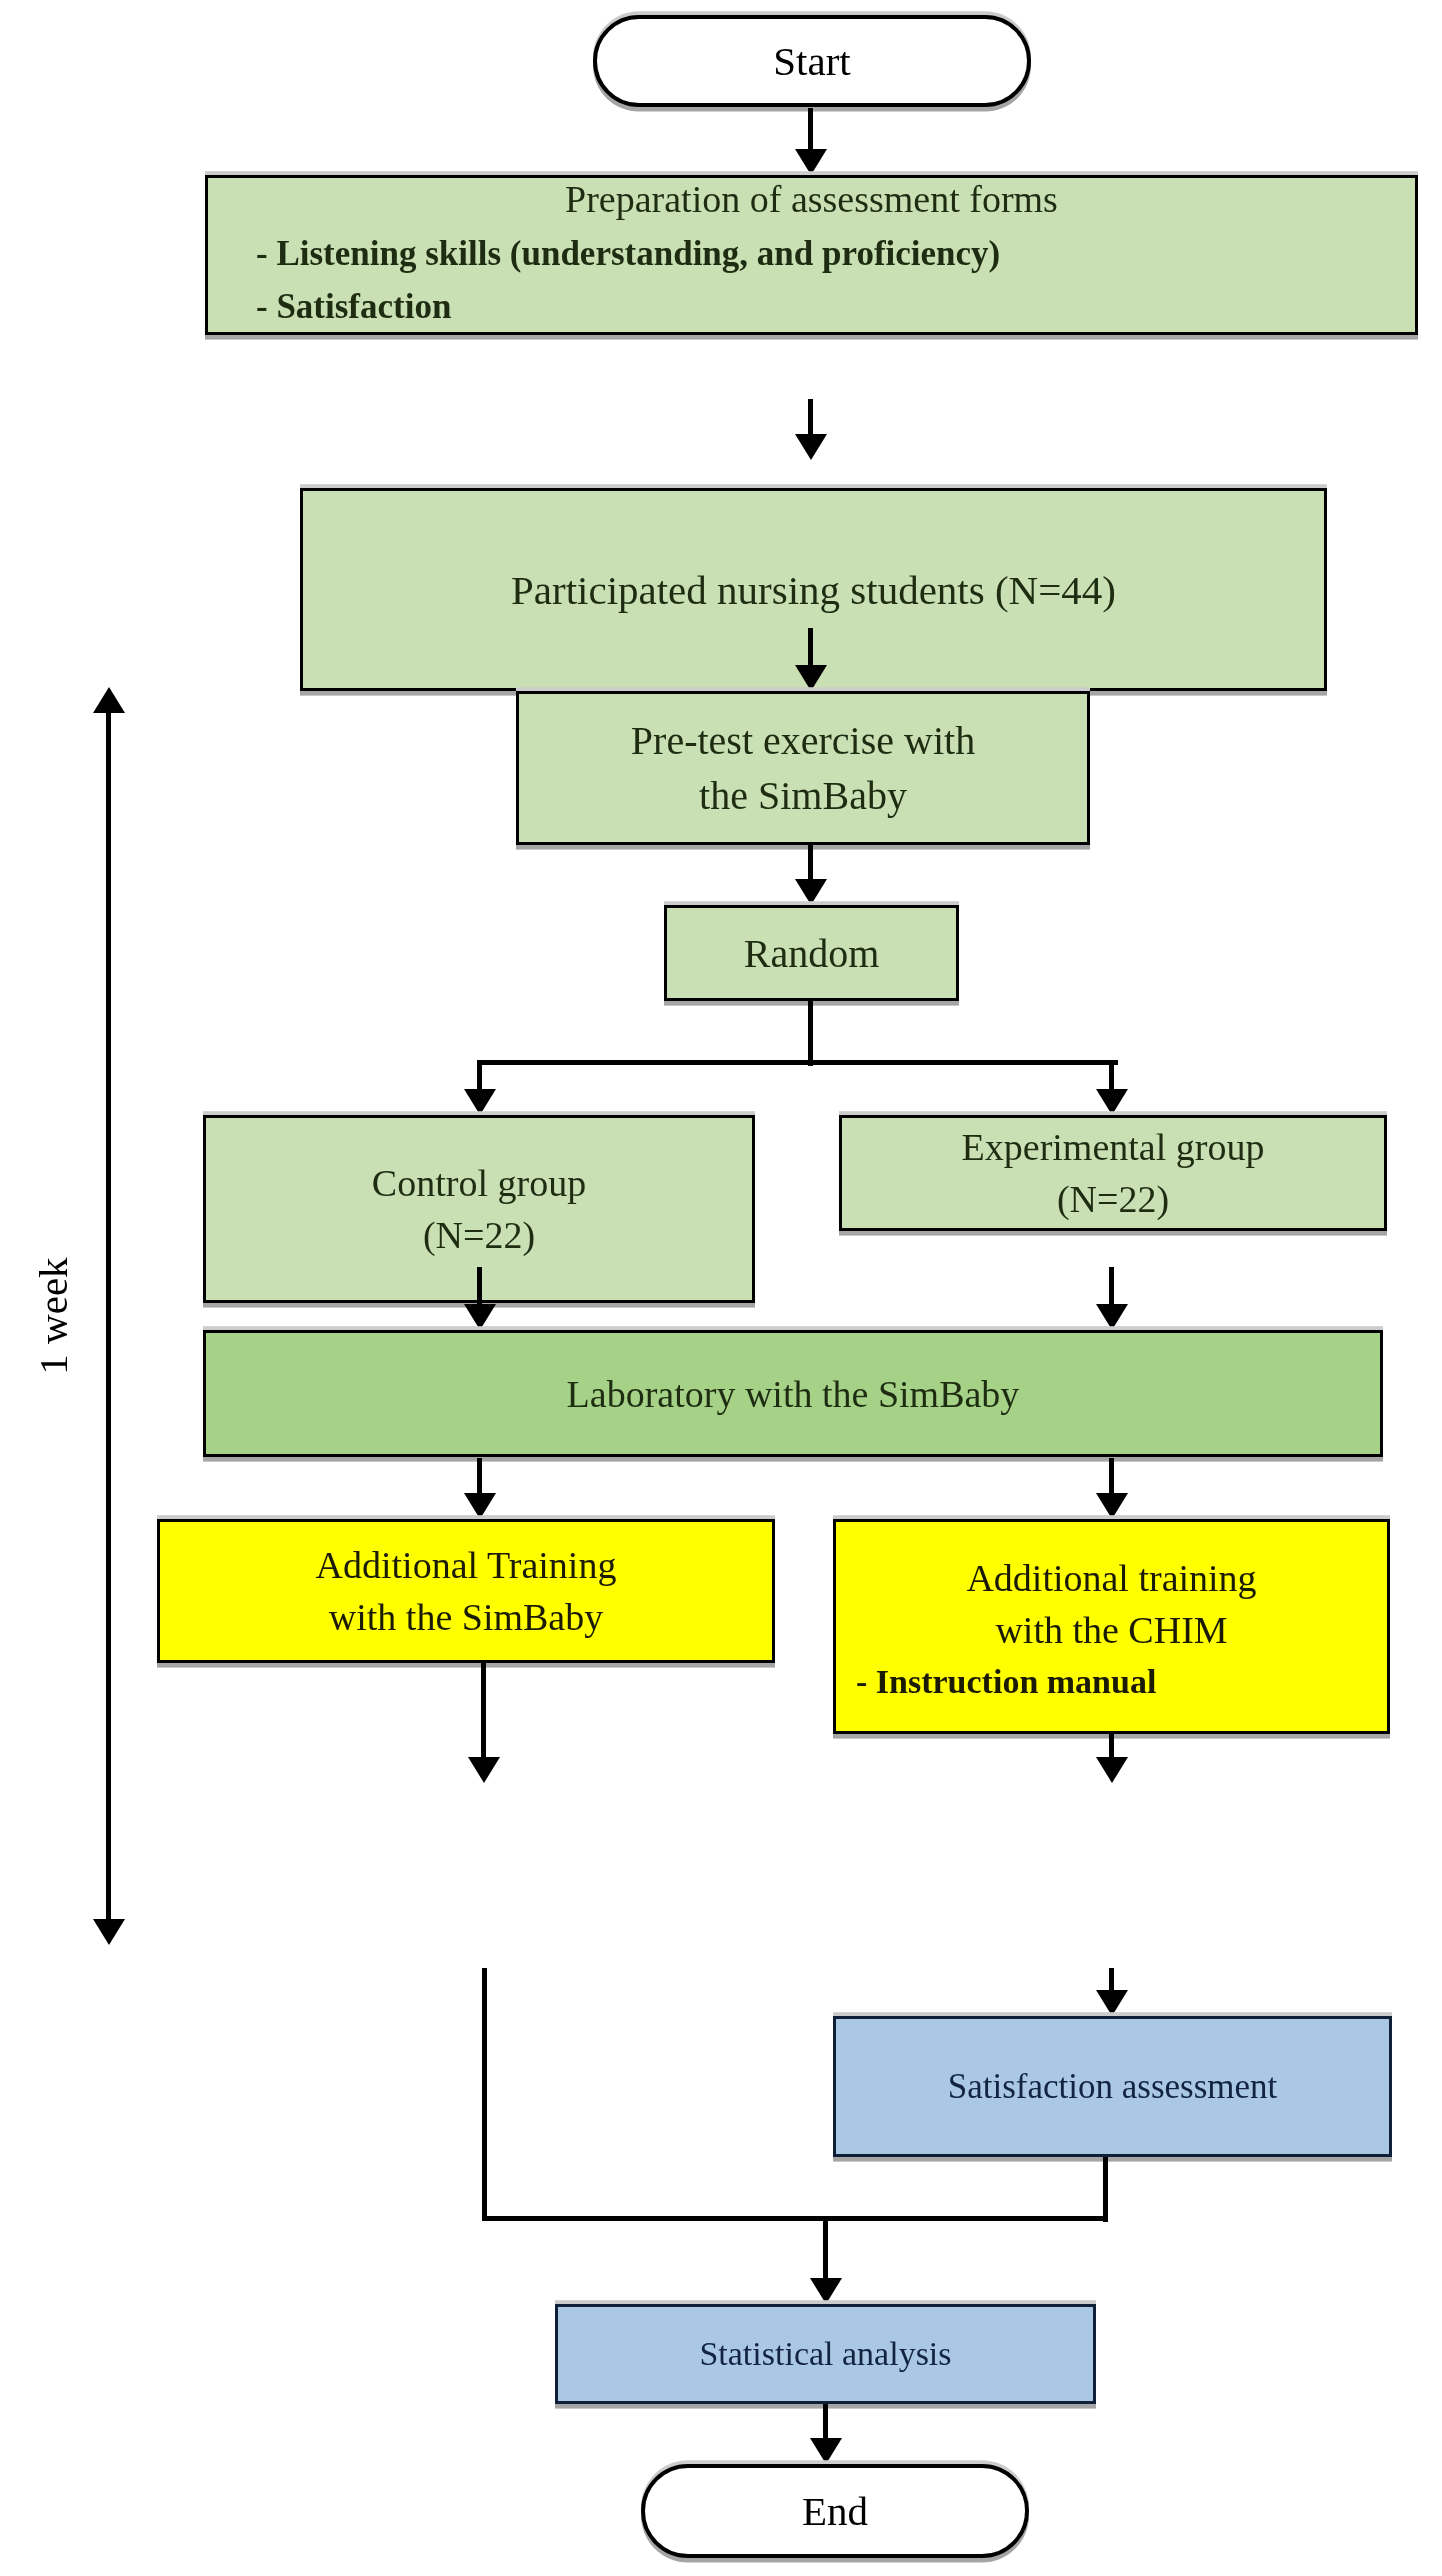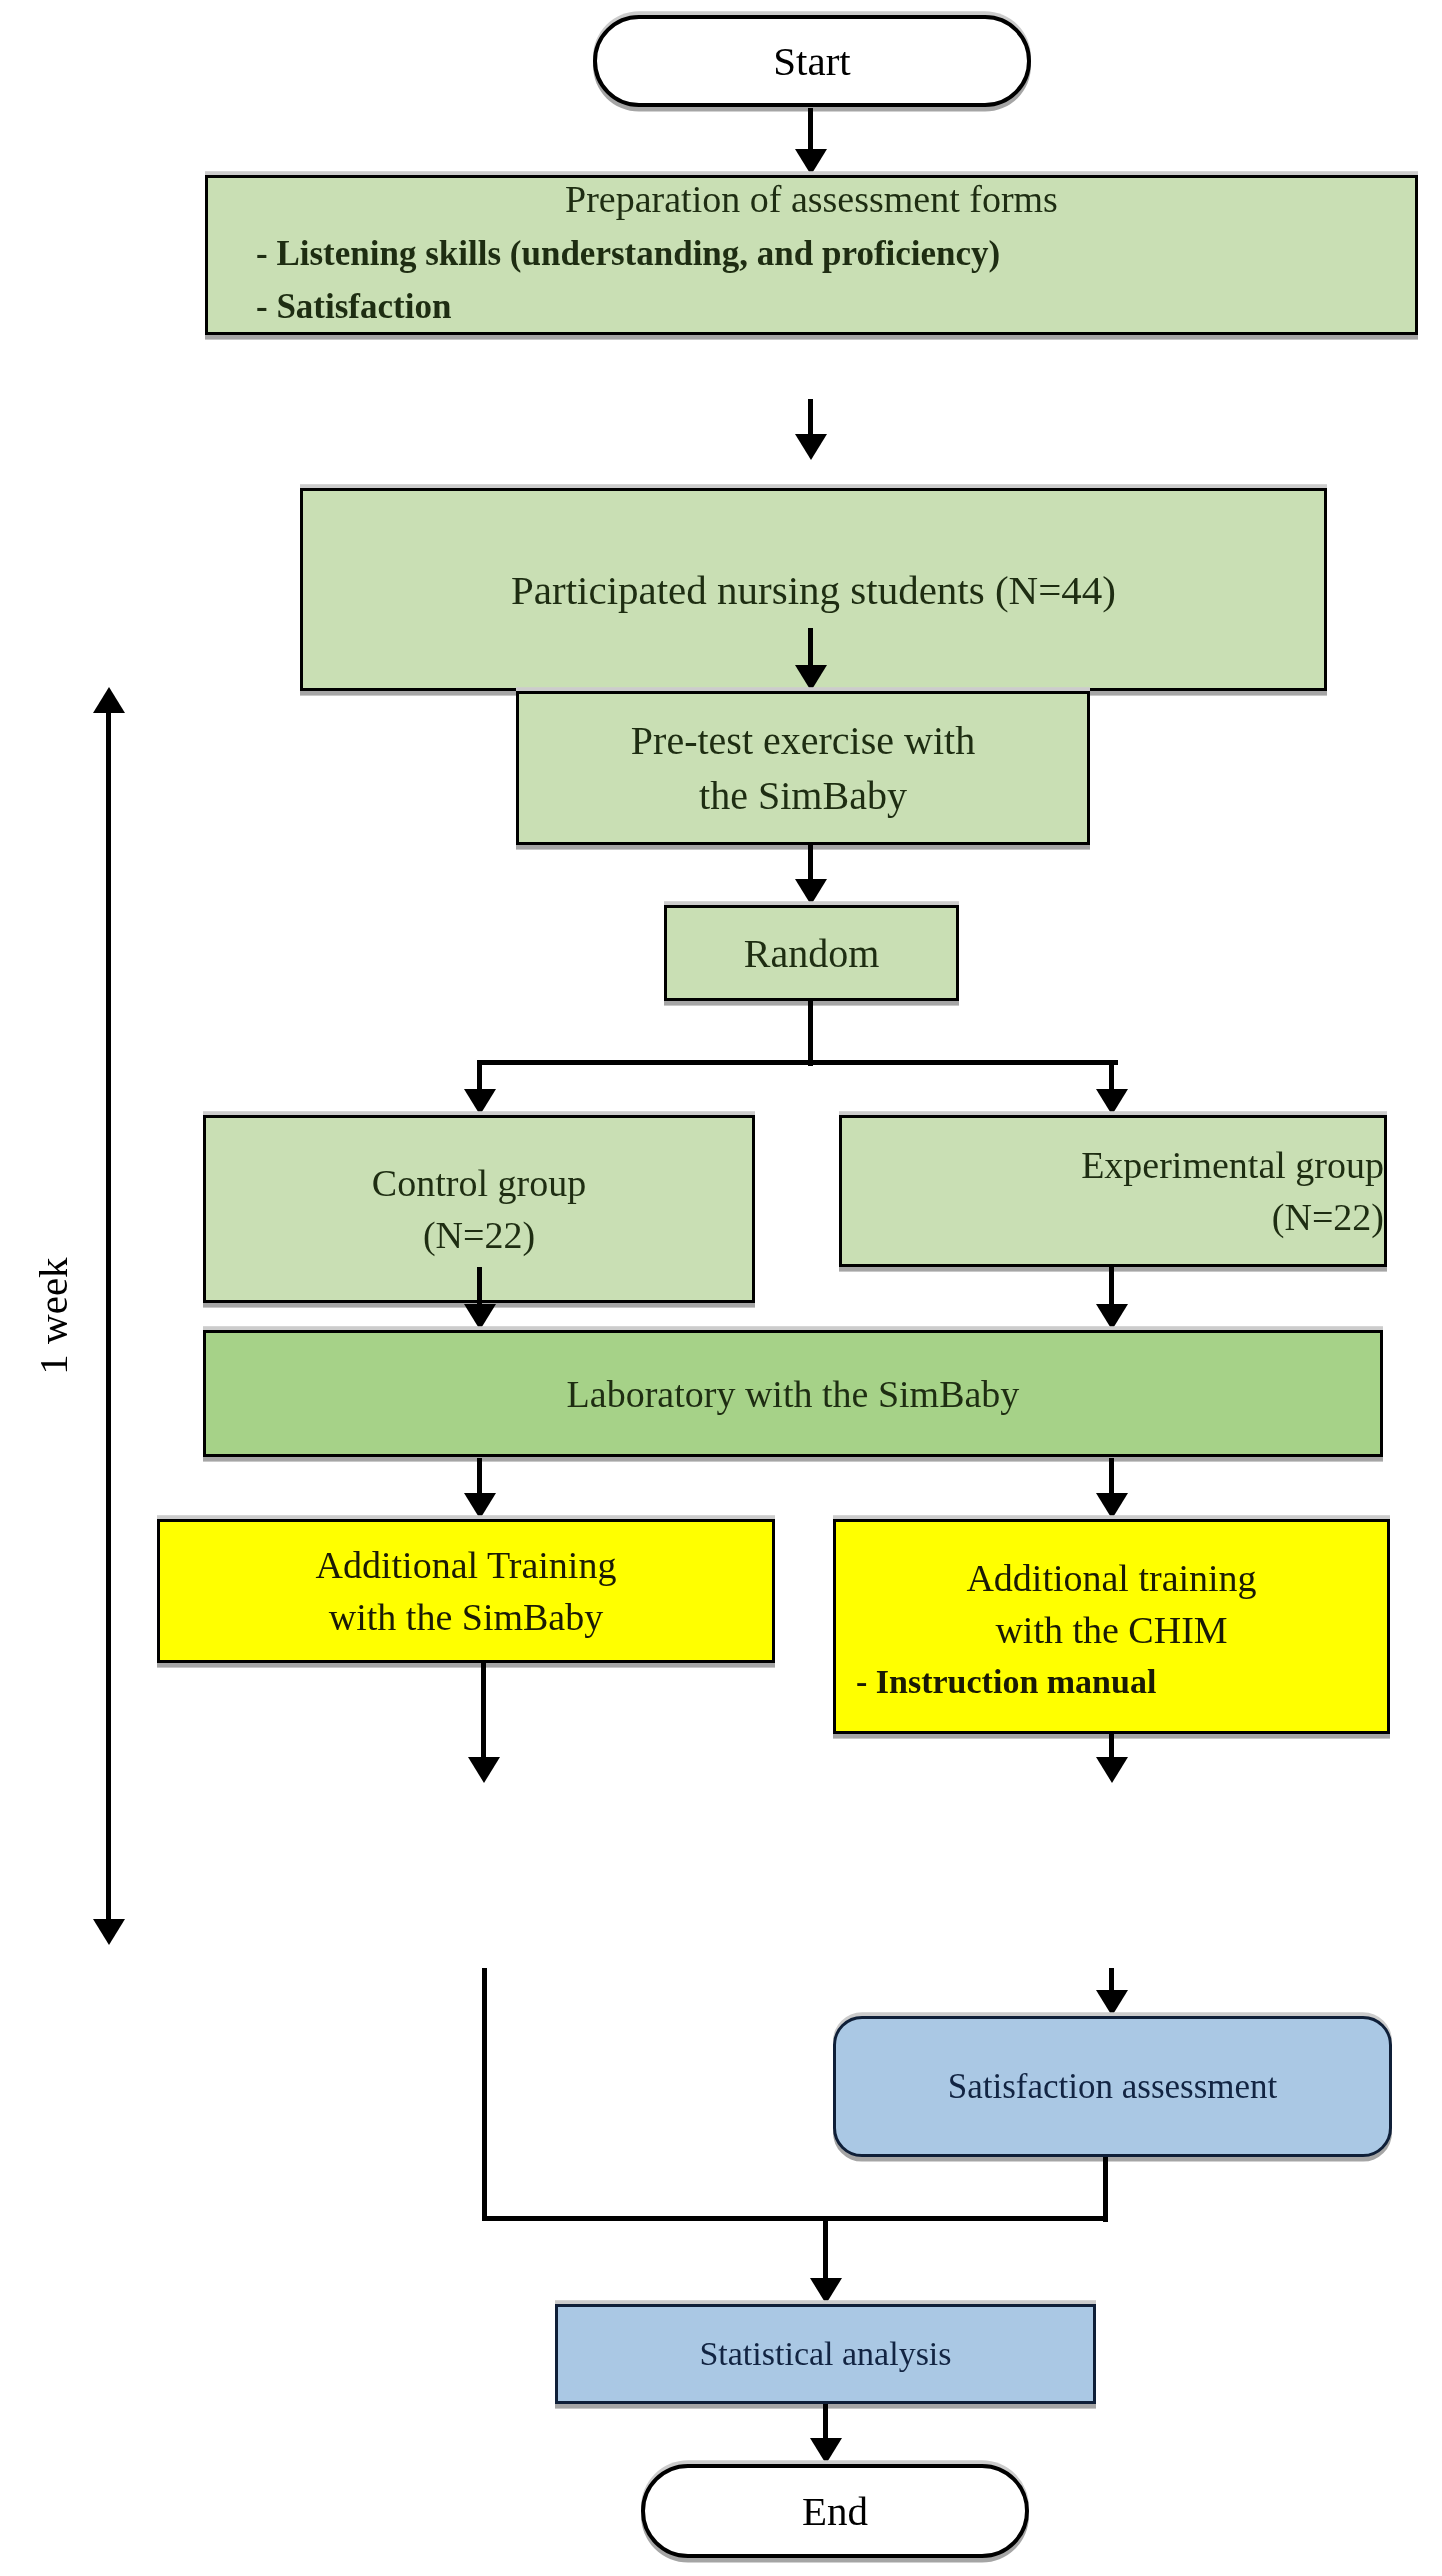--- a/index.html
+++ b/index.html
@@ -59,28 +59,28 @@
     font-weight:bold;
   }
   
   .n-start{left:593px;top:15.4px;width:438px;height:92px;}
   .n-prep{left:205px;top:175px;width:1213px;height:160px;font-size:38px;}
   .n-prep .bullets{font-size:35px;padding-left:48px;line-height:1.5;margin-top:7.7px;}
   .n-part{left:300px;top:488px;width:1027px;height:203px;font-size:41px;text-align:right;}
   .n-pretest{left:516px;top:691px;width:574px;height:154px;font-size:40px;}
   .n-random{left:664px;top:905px;width:295px;height:96px;font-size:40px;}
   .n-control{left:203px;top:1115px;width:552px;height:188px;font-size:38px;}
-  .n-exp{left:839px;top:1115px;width:548px;height:152px;font-size:38px;align-items:flex-end;}
+  .n-exp{left:839px;top:1115px;width:548px;height:116px;font-size:38px;}
   .n-lab{left:203px;top:1330px;width:1180px;height:127px;font-size:38px;}
   .n-trainL{left:157px;top:1519px;width:618px;height:144px;font-size:38px;}
   .n-trainR{left:833px;top:1519px;width:557px;height:215px;font-size:38px;}
   .n-trainR .bullets{font-size:34px;padding-left:20px;margin-top:6.1px;}
   .n-posttest{left:203px;top:1783px;width:1187px;height:184px;font-size:40px;}
   .n-posttest .bullets{font-size:35px;padding-left:26px;margin-top:7.7px;}
-  .n-satisf{left:833px;top:2016px;width:559px;height:141px;font-size:35px;border-radius:29px;}
+  .n-satisf{left:833px;top:2016px;width:559px;height:141px;font-size:35px;}
   .n-stat{left:555px;top:2304px;width:541px;height:100px;font-size:34px;}
   .n-end{left:641px;top:2464px;width:388px;height:94px;}
   
   .stem{position:absolute;width:5.4px;background:#000;}
   .hline{position:absolute;height:5.4px;background:#000;}
   .arrow{position:absolute;width:5.4px;background:#000;}
   .arrow::after{
     content:"";position:absolute;left:50%;bottom:-26px;transform:translateX(-50%);
     border-left:16px solid transparent;border-right:16px solid transparent;
     border-top:26px solid #000;

